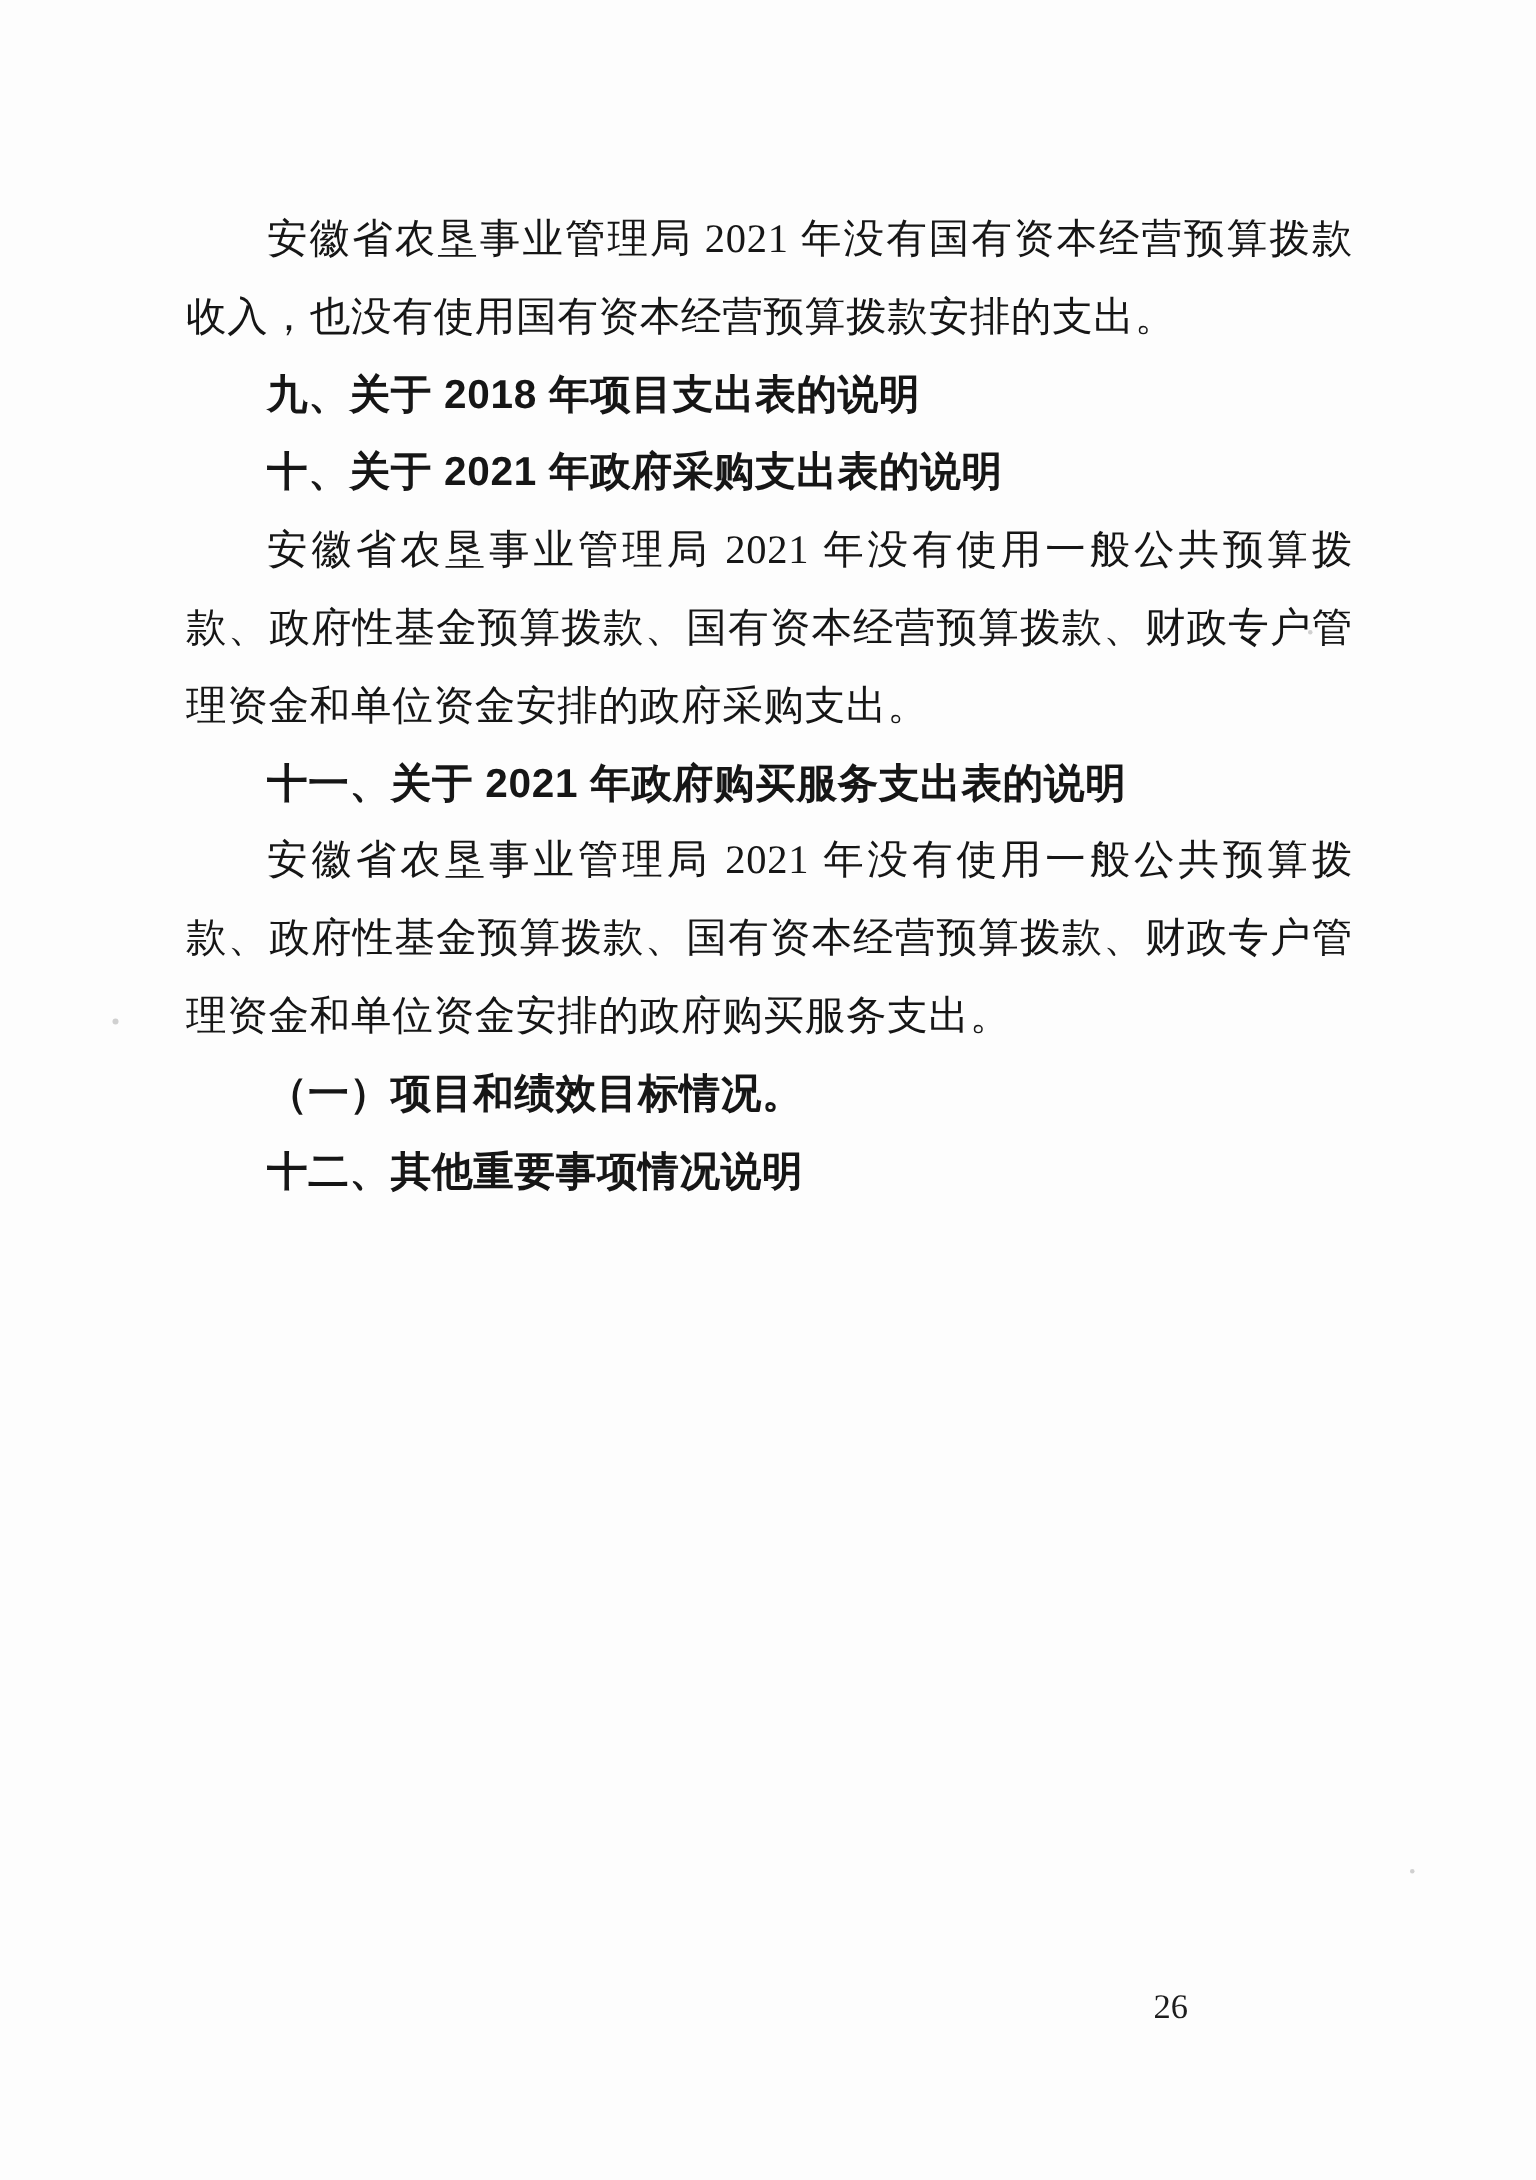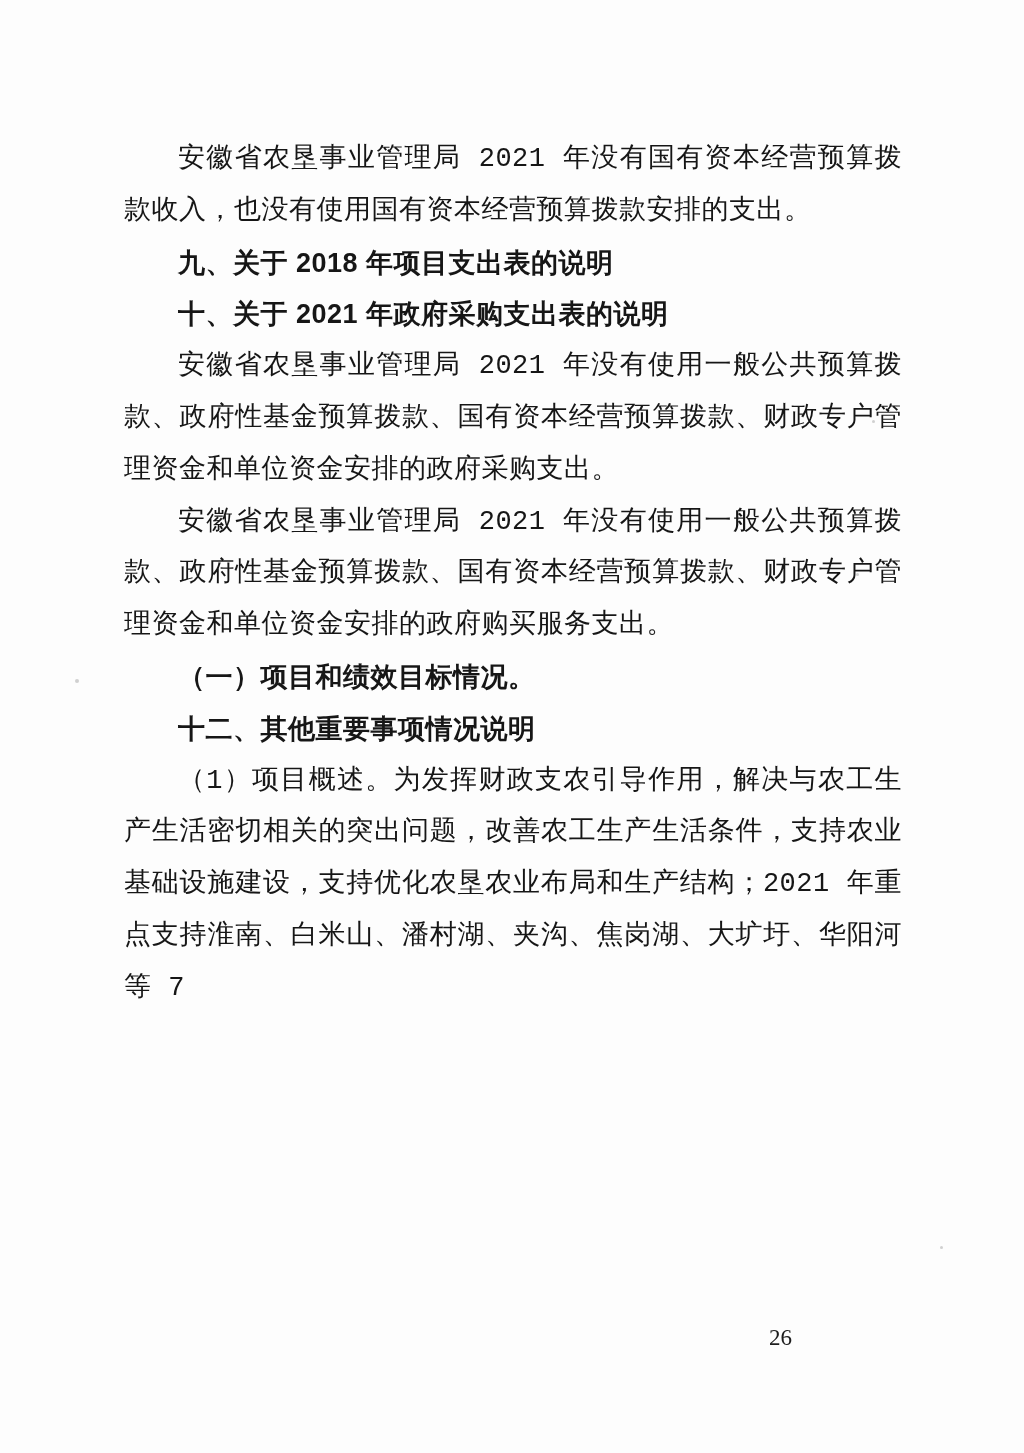--- a/index.html
+++ b/index.html
@@ -22,21 +22,21 @@
   }
   .content {
     position: absolute;
     left: 124px;
     top: 134px;
     width: 778px;
     color: #161616;
   }
   .para {
     margin: 0;
-    font-family: Liberation Mono, monospace;
+    font-family: Liberation Serif, serif;
     font-size: 27px;
     line-height: 51.8px;
     text-align: justify;
     text-indent: 2em;
     letter-spacing: 0.5px;
   }
   .heading {
     margin: 0;
     font-family: "Liberation Sans", "DejaVu Sans", sans-serif;
     font-weight: 700;
@@ -64,24 +64,24 @@
 </head>
 <body>
 
 <div class="page">
 
   <main class="content">
     <p class="para">安徽省农垦事业管理局 2021 年没有国有资本经营预算拨款收入，也没有使用国有资本经营预算拨款安排的支出。</p>
     <h2 class="heading">九、关于 2018 年项目支出表的说明</h2>
     <h2 class="heading">十、关于 2021 年政府采购支出表的说明</h2>
     <p class="para">安徽省农垦事业管理局 2021 年没有使用一般公共预算拨款、政府性基金预算拨款、国有资本经营预算拨款、财政专户管理资金和单位资金安排的政府采购支出。</p>
+    <h2 class="heading">十一、关于 2021 年政府购买服务支出表的说明</h2>
     <p class="para">安徽省农垦事业管理局 2021 年没有使用一般公共预算拨款、政府性基金预算拨款、国有资本经营预算拨款、财政专户管理资金和单位资金安排的政府购买服务支出。</p>
     <h2 class="heading">（一）项目和绩效目标情况。</h2>
     <h2 class="heading">十二、其他重要事项情况说明</h2>
-    <p class="para">（1）项目概述。为发挥财政支农引导作用，解决与农工生产生活密切相关的突出问题，改善农工生产生活条件，支持农业基础设施建设，支持优化农垦农业布局和生产结构；2021 年重点支持淮南、白米山、潘村湖、夹沟、焦岗湖、大圹圩、华阳河等 7</p>
   </main>
 
   <div class="page-number">26</div>
 
   <i class="speck" style="left:75px;  top:679px;  width:4px; height:4px;"></i>
   <i class="speck" style="left:856px; top:573px;  width:3px; height:3px;"></i>
   <i class="speck" style="left:872px; top:420px;  width:3px; height:3px;"></i>
   <i class="speck" style="left:940px; top:1246px; width:3px; height:3px;"></i>
 
 </div>

